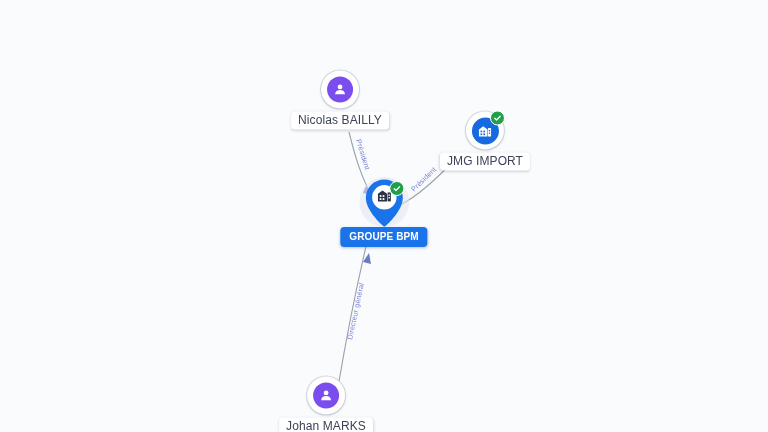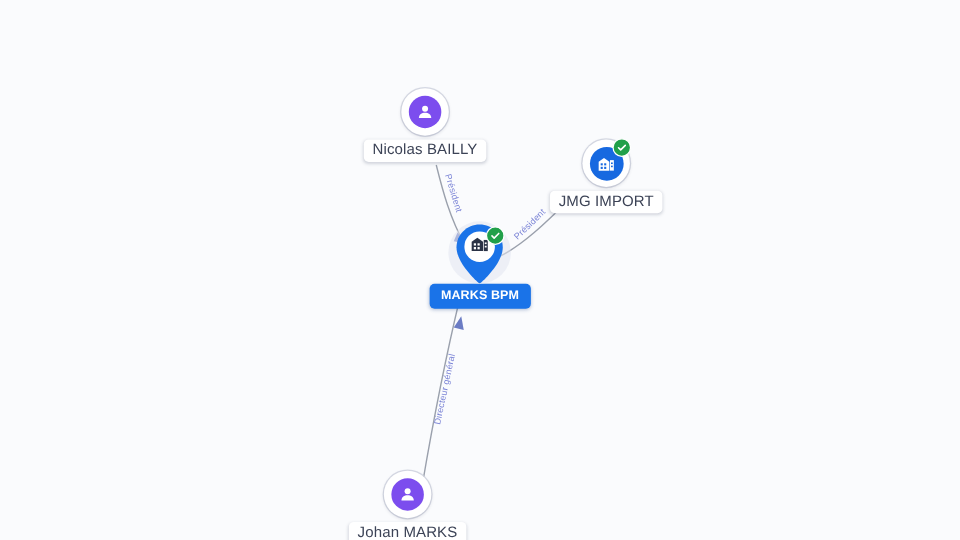--- a/index.html
+++ b/index.html
@@ -249,21 +249,21 @@
           <rect x="17.8" y="11.2" width="2.1" height="1.9" fill="#ffffff"></rect>
           <rect x="17.8" y="15" width="2.1" height="1.9" fill="#ffffff"></rect>
         </svg>
       </div>
       <div class="verify-badge badge-pin">
         <svg width="9" height="9" viewBox="0 0 24 24" aria-hidden="true">
           <path d="M5 12.6l4.6 4.6L19.4 7.4" stroke="#ffffff" stroke-width="3.4" fill="none" stroke-linecap="round" stroke-linejoin="round"></path>
         </svg>
       </div>
     </div>
-    <div class="node-label label-focus label-pin-offset">MARKS BPM</div>
+    <div class="node-label label-focus label-pin-offset">GROUPE BPM</div>
   </div>
 
   <div class="node" style="left:326px; top:406px;">
     <div class="person-ring">
       <div class="person-disc">
         <svg width="16" height="16" viewBox="0 0 24 24" aria-hidden="true">
           <circle cx="12" cy="8.2" r="3.6" fill="#ffffff"></circle>
           <path d="M4.6 19.2c0-4 3.4-6.3 7.4-6.3s7.4 2.3 7.4 6.3z" fill="#ffffff"></path>
         </svg>
       </div>

